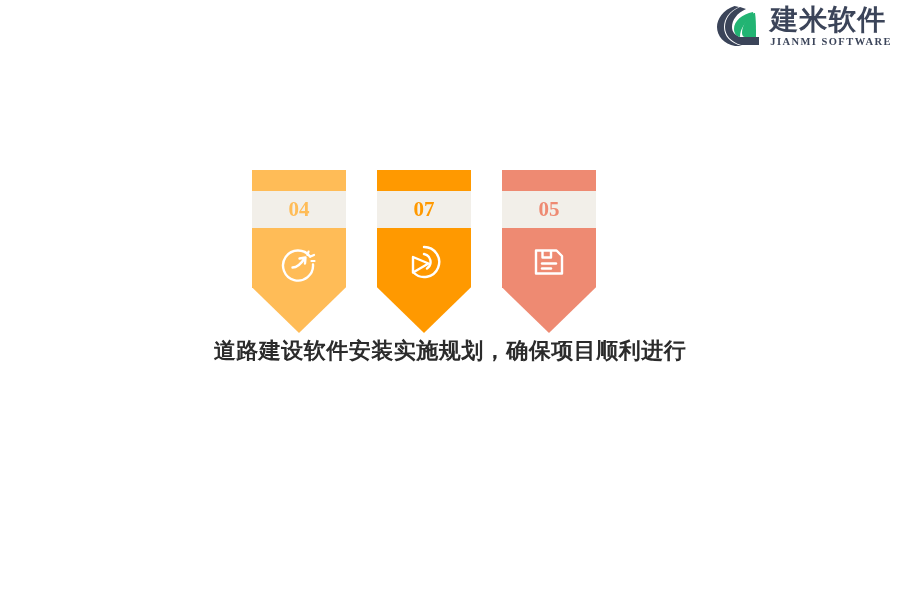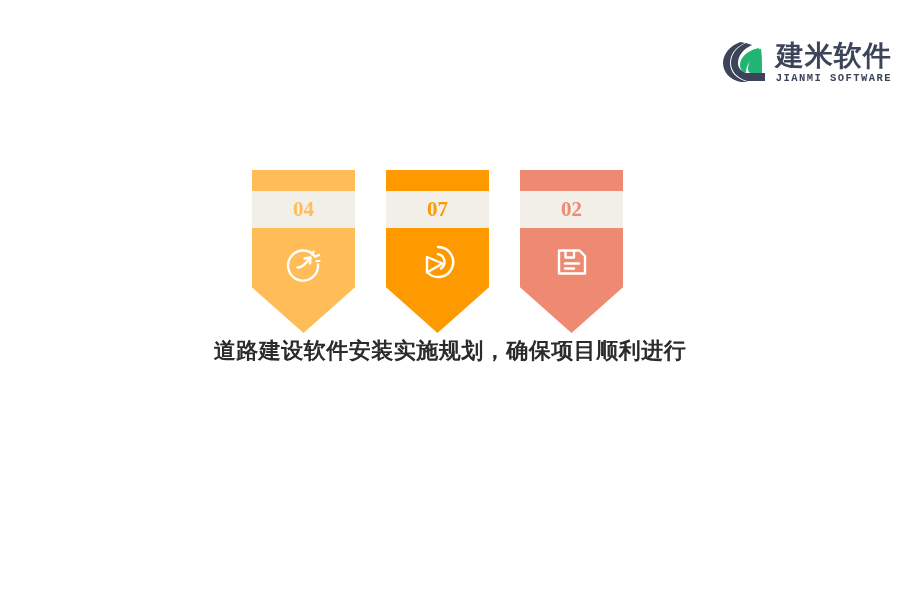--- a/index.html
+++ b/index.html
@@ -16,21 +16,20 @@
   }
 
   
   #brand {
     position: absolute;
     top: 4px;
     right: 8px;
     display: flex;
     align-items: center;
     gap: 6px;
-    margin-top: 36px;
   }
   #brand-mark {
     width: 48px;
     height: 44px;
     flex: 0 0 auto;
     display: block;
   }
   #brand-text {
     display: flex;
     flex-direction: column;
@@ -39,39 +38,39 @@
   }
   #brand-cn {
     font-family: "Liberation Sans", sans-serif;
     font-size: 28px;
     font-weight: 700;
     color: #3b4459;
     letter-spacing: 1px;
     line-height: 1.05;
   }
   #brand-en {
-    font-family: Liberation Mono, monospace;
+    font-family: Liberation Serif, serif;
     font-size: 10.5px;
     font-weight: 600;
     color: #3b4459;
     letter-spacing: 1.45px;
     margin-top: 3px;
   }
 
   
   #banner-row {
     position: absolute;
     left: 252px;
     top: 170px;
     display: flex;
     gap: 31px;
   }
   .banner {
     position: relative;
-    width: 103px;
+    width: 94px;
     height: 163px;
   }
   .banner-shape {
     position: absolute;
     inset: 0;
     -webkit-clip-path: polygon(0 0, 100% 0, 100% 72%, 50% 100%, 0 72%);
     clip-path: polygon(0 0, 100% 0, 100% 72%, 50% 100%, 0 72%);
   }
   .banner-band {
     position: absolute;
@@ -165,21 +164,21 @@
         <path d="M20 5 A15 15 0 1 1 9.5 30.5" fill="none" stroke="#ffffff" stroke-width="2.4" stroke-linecap="round"></path>
         <path d="M20 12 A8 8 0 0 1 23 26.5" fill="none" stroke="#ffffff" stroke-width="2.4" stroke-linecap="round"></path>
         <path d="M9 30.5 L9 15 L24.5 21.5 Z" fill="none" stroke="#ffffff" stroke-width="2.4" stroke-linejoin="round"></path>
       </svg>
     </div>
   </div>
 
   <div class="banner">
     <div class="banner-shape" style="background:#ee8a72"></div>
     <div class="banner-band">
-      <span class="banner-number" style="color:#ee8a72">02</span>
+      <span class="banner-number" style="color:#ee8a72">05</span>
     </div>
     <div class="banner-icon">
       <svg viewBox="0 0 40 40">
         <path d="M7 8.5 L27.5 8.5 L33 14 L33 31.5 L7 31.5 Z" fill="none" stroke="#ffffff" stroke-width="2.4" stroke-linejoin="round"></path>
         <path d="M13.5 8.5 L13.5 15.5 L22 15.5 L22 8.5" fill="none" stroke="#ffffff" stroke-width="2.4" stroke-linejoin="round"></path>
         <path d="M13 21.5 L27 21.5" fill="none" stroke="#ffffff" stroke-width="2.4" stroke-linecap="round"></path>
         <path d="M13 26.5 L22 26.5" fill="none" stroke="#ffffff" stroke-width="2.4" stroke-linecap="round"></path>
       </svg>
     </div>
   </div>

